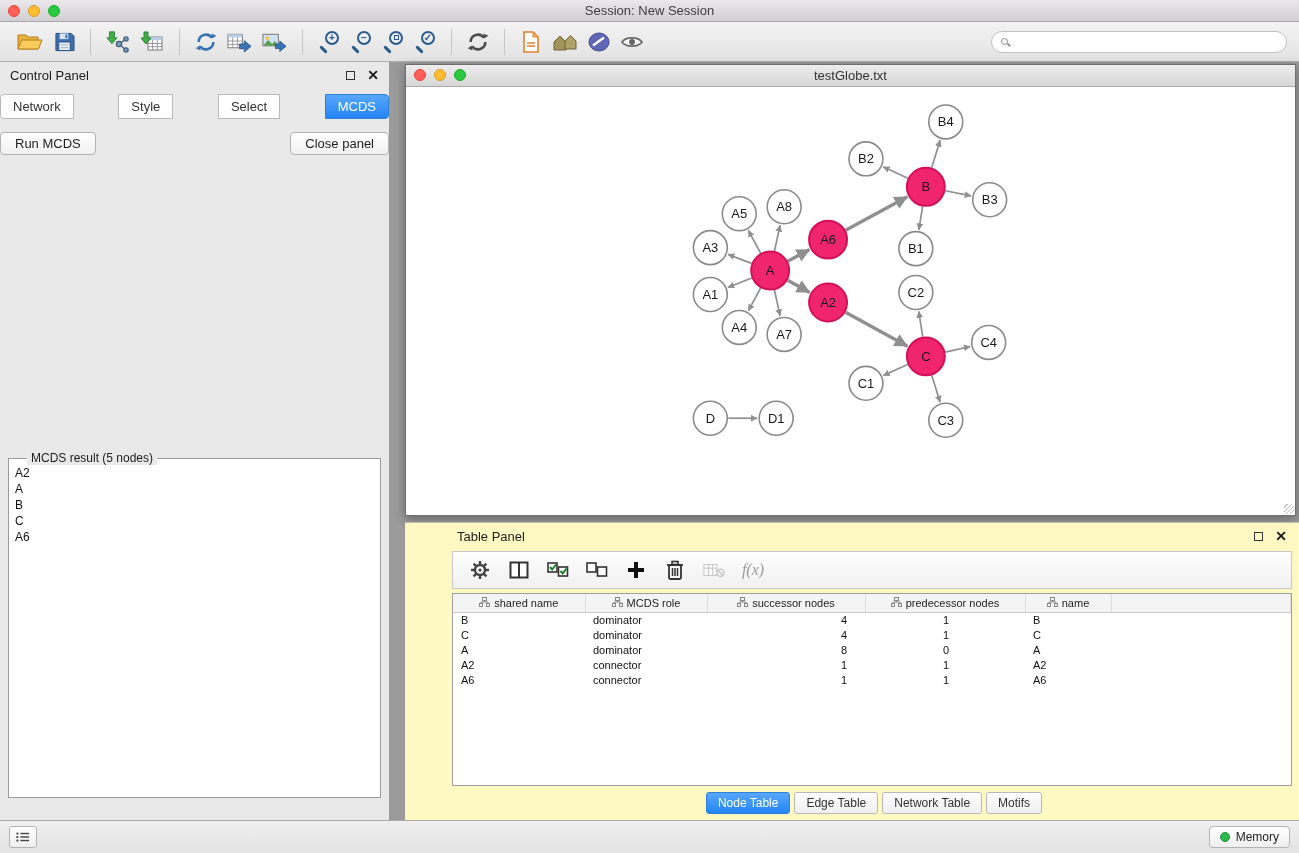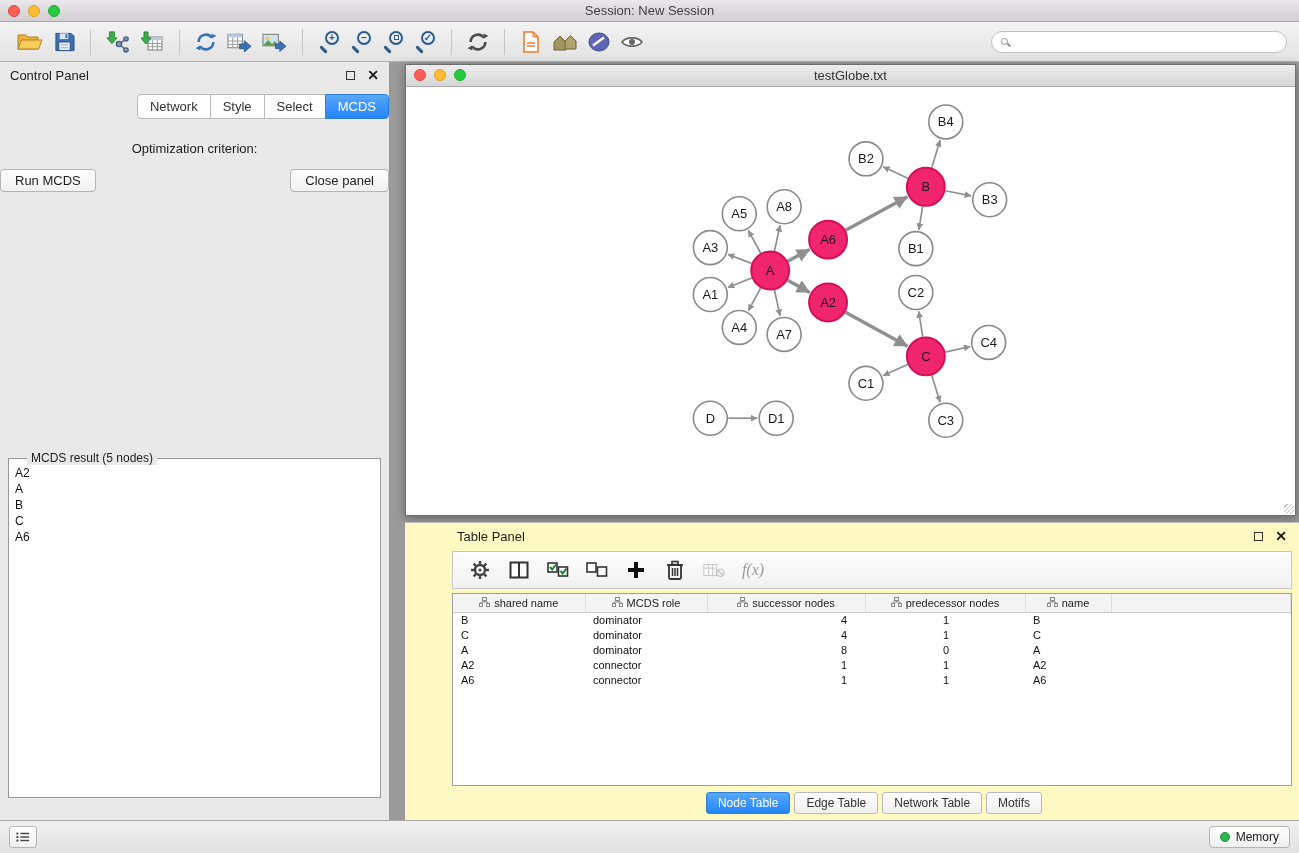--- a/index.html
+++ b/index.html
@@ -46,21 +46,21 @@
   .main { flex:1; display:flex; min-height:0; }
 
   
   .control-panel { flex:0 0 390px; width:390px; background:#e9e9e9; border-right:1px solid #979797;
     display:flex; flex-direction:column; }
   .panel-header { height:26px; flex:0 0 26px; display:flex; align-items:center; justify-content:space-between;
     padding:0 10px; font-size:13px; color:#1d1d1d; }
   .panel-icons { display:flex; gap:12px; align-items:center; }
   .float-icon { width:9px; height:9px; border:1.5px solid #333; display:inline-block; }
   .close-x { font-weight:bold; font-size:14px; color:#1b1b1b; line-height:1; }
-  .seg-tabs { display:flex; justify-content:flex-end; margin-top:6px; }
+  .seg-tabs { display:flex; justify-content:space-between; margin-top:6px; }
   .seg-tab { font-size:13px; padding:4px 12px; background:#fff; border:1px solid #b9b9b9;
     margin-left:-1px; color:#333; white-space:nowrap; }
   .seg-tab:first-child { border-radius:4px 0 0 4px; margin-left:0; }
   .seg-tab:last-child { border-radius:0 4px 4px 0; }
   .seg-tab.active { background:linear-gradient(#58a7fc,#2385f6); border-color:#2f7fd6; color:#fff; }
   .opt-label { text-align:center; font-size:13px; margin-top:22px; color:#1d1d1d; }
   .combo { width:316px; margin:8px auto 0; height:24px; flex:0 0 24px; background:#fff; border:1px solid #b3b3b3;
     border-radius:4px; display:flex; align-items:center; }
   .combo-text { flex:1; font-size:13px; padding-left:8px; color:#1d1d1d; white-space:nowrap; overflow:hidden; }
   .combo-stepper { width:20px; height:24px; margin:-1px -1px -1px 0; background:linear-gradient(#6cb0fc,#2a86f7);
@@ -282,21 +282,20 @@
           <span class="float-icon"></span>
           <span class="close-x">✕</span>
         </span>
       </div>
       <div class="seg-tabs" id="cp-tabs">
           <span class="seg-tab">Network</span>
           <span class="seg-tab">Style</span>
           <span class="seg-tab">Select</span>
           <span class="seg-tab active">MCDS</span>
         </div>
-      <div class="opt-label">Optimization criterion:</div>
       <div class="btn-row">
         <button class="mac-btn">Run MCDS</button>
         <button class="mac-btn">Close panel</button>
       </div>
       <div class="result-box">
         <span class="result-title">MCDS result (5 nodes)</span>
         <div class="result-list" id="mcds-list">
             <div>A2</div>
             <div>A</div>
             <div>B</div>

